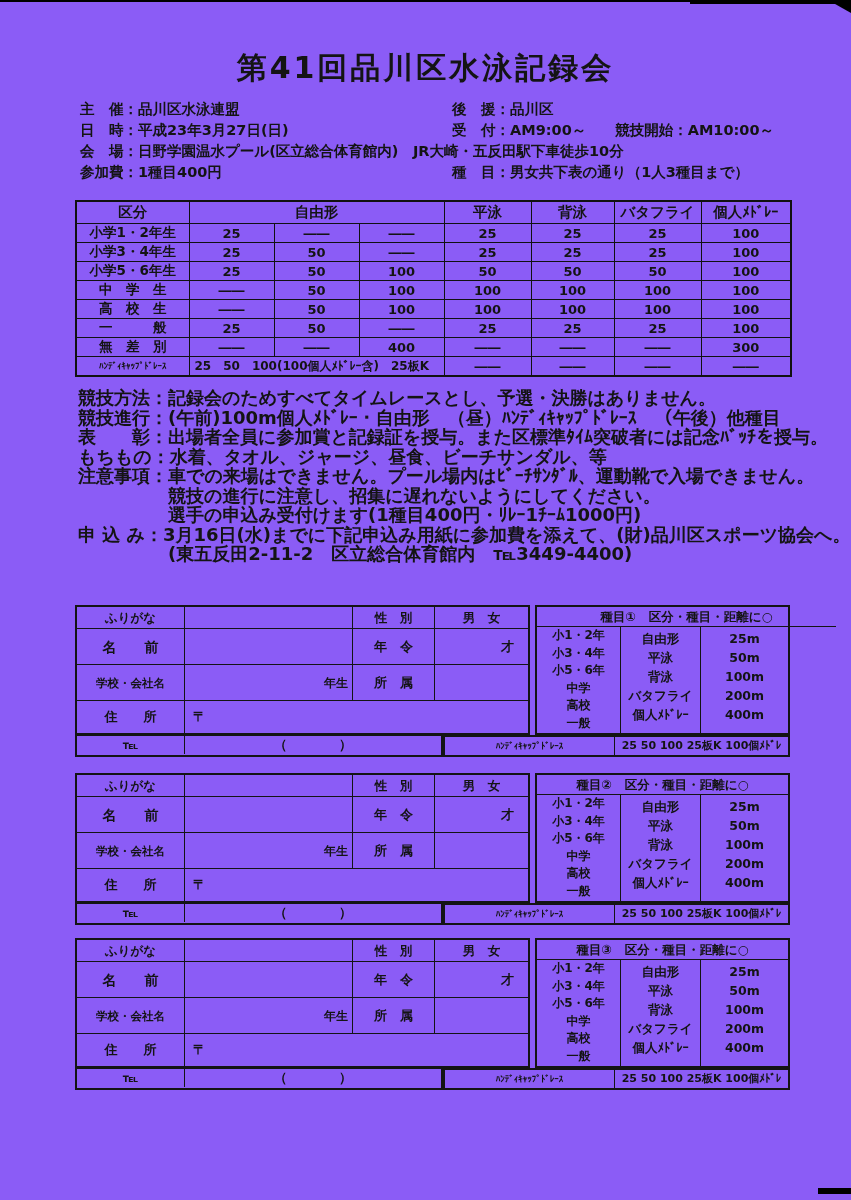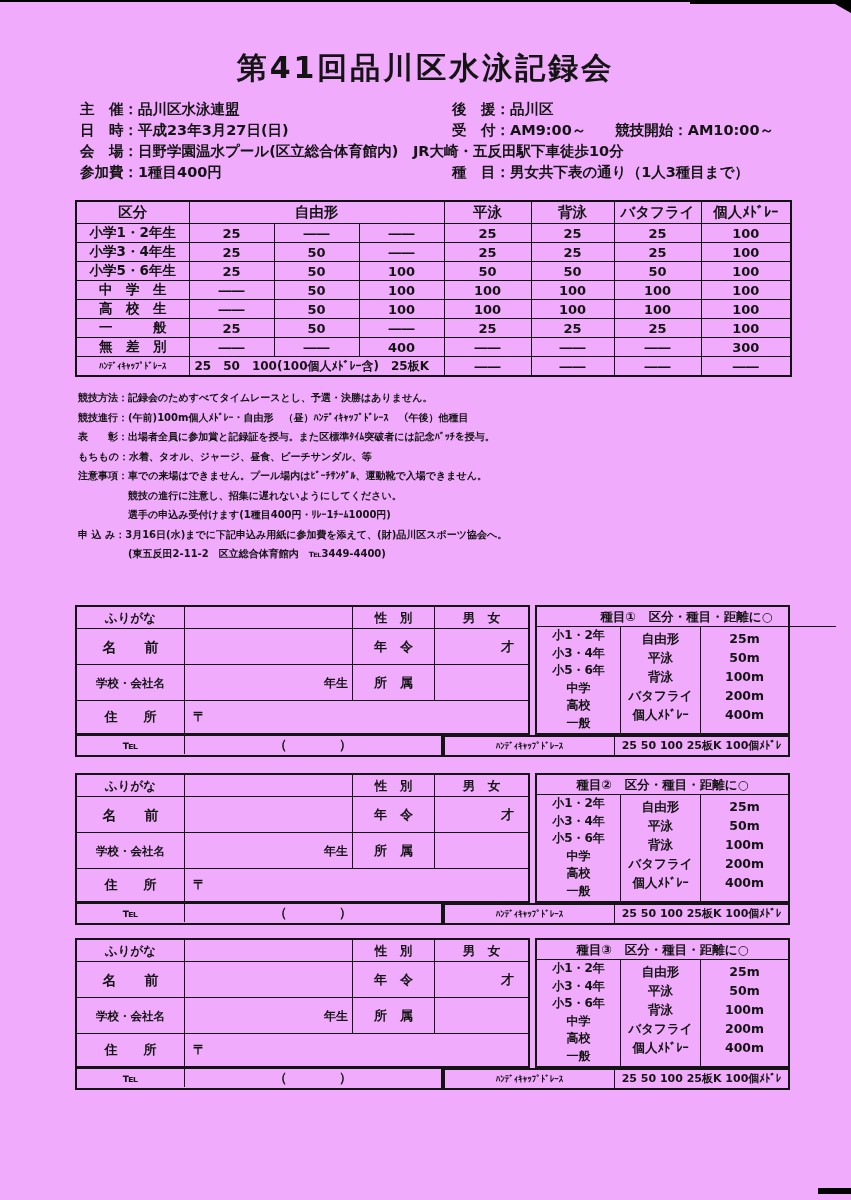--- a/index.html
+++ b/index.html
@@ -1,17 +1,17 @@
 <!DOCTYPE html>
 <html><head>
 <meta charset="utf-8">
 <style>
   html,body{margin:0;padding:0;background:#888;}
   .page{
-    position:relative;width:851px;height:1200px;background:#f0abfc;
+    position:relative;width:851px;height:1200px;background:#8b5cf6;
     font-family:"DejaVu Sans","Liberation Sans",sans-serif;
     font-weight:bold;color:#141414;overflow:hidden;margin:0 auto;
   }
   .title{
     position:absolute;left:0;top:48px;width:100%;margin:0;
     text-align:center;font-size:30px;letter-spacing:3px;font-weight:bold;
   }
   .info-line{position:absolute;font-size:14.5px;white-space:nowrap;}
   
   #main-table{position:absolute;left:75px;top:200px;}
@@ -20,21 +20,21 @@
     border:1px solid #111;text-align:center;padding:0;overflow:hidden;
     white-space:nowrap;font-weight:bold;
   }
   #main-table th{height:21px;font-size:14.5px;}
   #main-table td{height:18px;font-size:13px;}
   #main-table td.lbl{font-size:13.5px;}
   #main-table td.hlbl{font-size:9px;}
   #main-table td.hval{text-align:left;padding-left:5px;font-size:12px;}
   
   #notes{position:absolute;left:78px;top:388px;}
-  #notes div{font-size:10px;line-height:19.5px;white-space:nowrap;}
+  #notes div{font-size:18px;line-height:19.5px;white-space:nowrap;}
   
   .footer-note{
     position:absolute;left:0;top:1090px;width:100%;
     text-align:center;font-size:13.5px;
   }
   .scan{position:absolute;background:#000;}
 </style>
 </head>
 <body>
 

